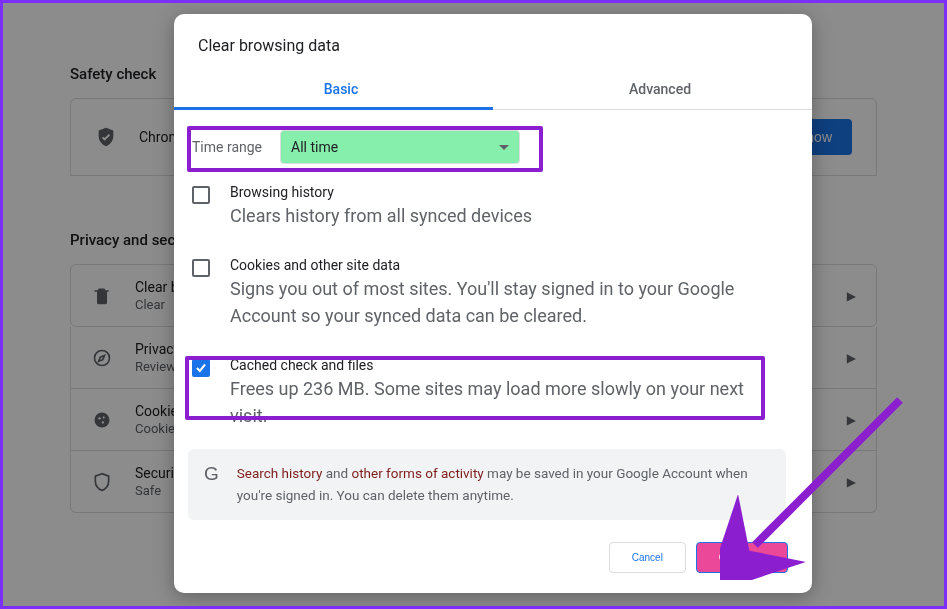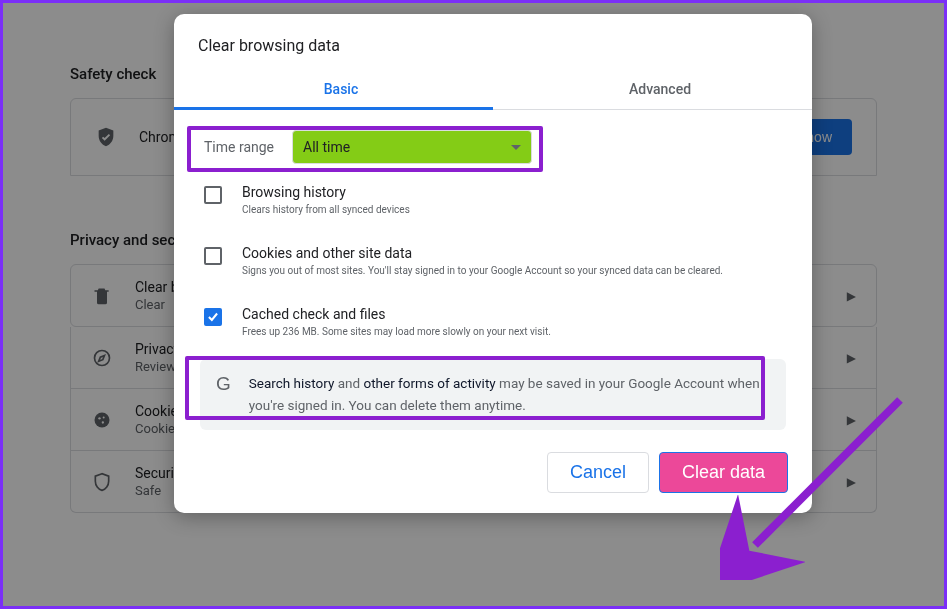--- a/index.html
+++ b/index.html
@@ -88,31 +88,31 @@
     color:#5f6368;
     cursor:pointer;
     position:relative;
   }
   .tab.active { color:#1a73e8; }
   .tab.active::after {
     content:""; position:absolute;
     left:0; right:0; bottom:-1px;
     height:3px; background:#1a73e8;
   }
-  .body { padding: 14px 20px 0 20px; }
+  .body { padding: 14px 20px 0 8px; }
 
   .time-range {
     display:flex; align-items:center; gap:18px;
     padding: 6px 10px;
   }
   .tr-label { font-size:14px; color:#5f6368; }
   .tr-select {
     flex:1; max-width:240px;
     border:1px solid #dadce0; border-radius:4px;
-    background:#84cc16;
+    background:#86efac;
     padding: 8px 10px;
     display:flex; justify-content:space-between; align-items:center;
     font-size:14px; color:#202124;
     cursor:pointer;
   }
   .tr-select .caret { border:5px solid transparent; border-top-color:#5f6368; margin-top:5px;}
 
   .opt {
     display:flex; align-items:flex-start;
     gap: 20px;
@@ -121,43 +121,43 @@
   .cb {
     width:18px; height:18px; border:2px solid #5f6368;
     border-radius:2px; margin-top:2px;
     flex-shrink:0;
     display:flex; align-items:center; justify-content:center;
     cursor:pointer;
   }
   .cb.checked { background:#1a73e8; border-color:#1a73e8; }
   .cb.checked svg { width:14px; height:14px; }
   .opt .txt .t1 { font-size:14px; color:#202124; }
-  .opt .txt .t2 { font-size:10px; color:#5f6368; margin-top:2px; line-height:1.5;}
+  .opt .txt .t2 { font-size:18px; color:#5f6368; margin-top:2px; line-height:1.5;}
 
   .info-box {
     background:#f1f3f4;
     border-radius:6px;
     padding: 14px 16px;
     display:flex; gap:18px;
     margin: 6px 6px 16px 6px;
   }
   .info-box .g {
     font-size:19px; font-weight:500; color:#5f6368;
     font-family: "Product Sans", Arial, sans-serif;
   }
   .info-box .msg { font-size:13.5px; line-height:1.6; color:#5f6368;}
-  .info-box .msg .link { color:#0f172a; cursor:pointer;margin-top:12px;}
+  .info-box .msg .link { color:#7f1d1d; cursor:pointer;margin-top:12px;}
 
   .footer {
     display:flex; justify-content:flex-end; gap:10px;
     padding: 6px 24px 0 24px;
   }
   .btn {
     padding: 9px 22px; border-radius:4px;
-    font-size:18px; font-weight:500; cursor:pointer;
+    font-size:10px; font-weight:500; cursor:pointer;
   }
   .btn.cancel { background:#fff; border:1px solid #dadce0; color:#1a73e8; }
   .btn.primary { background:#ec4899; border:1px solid #1a73e8; color:#fff; }
 
   
   .hl {
     position:absolute;
     border: 4px solid #8b1fcf;
     border-radius:2px;
     z-index:30; pointer-events:none;

